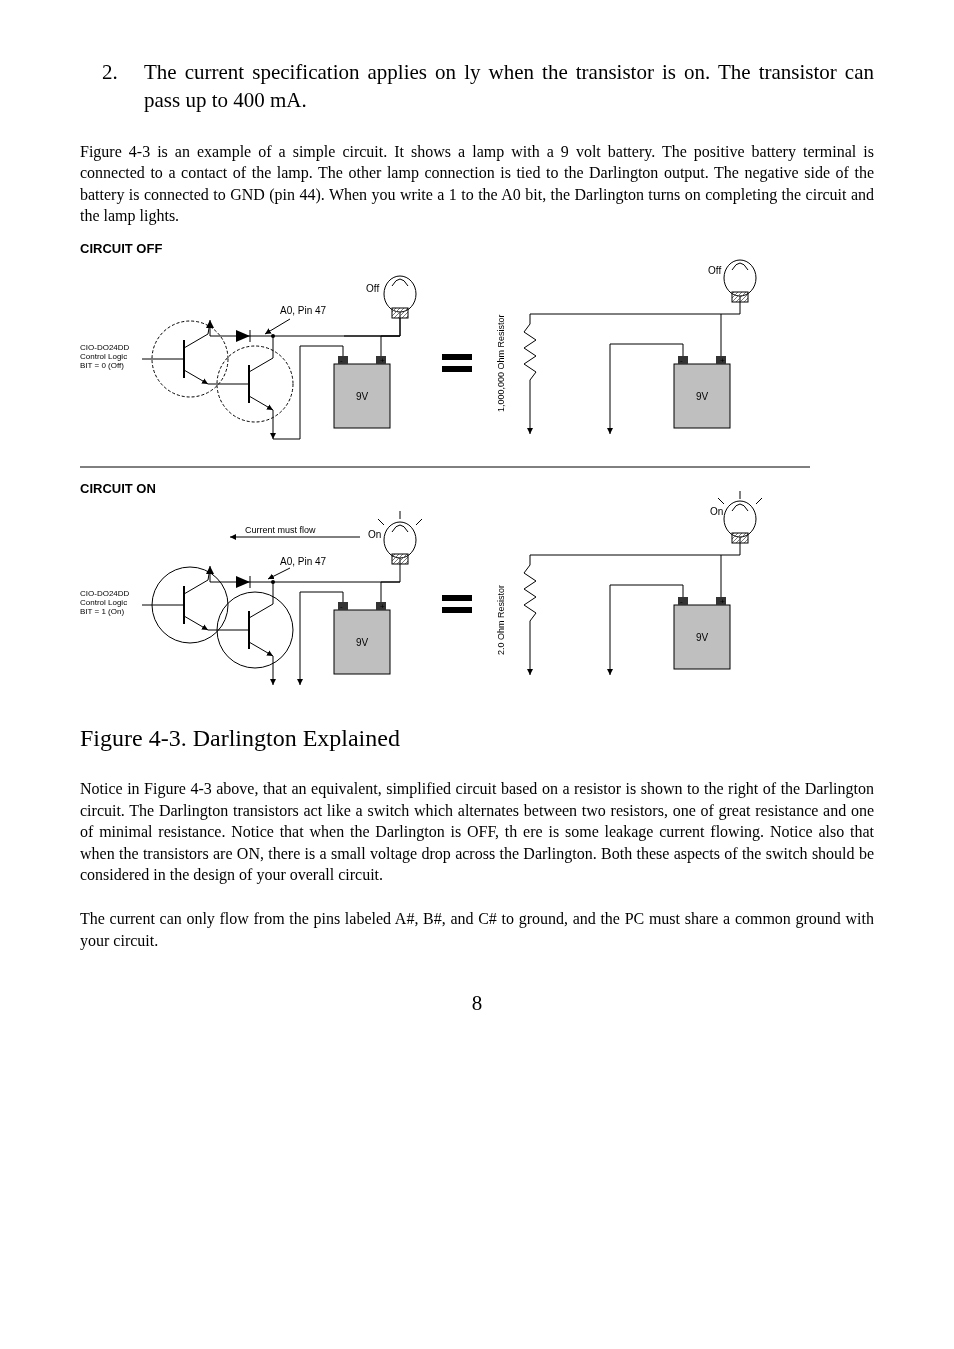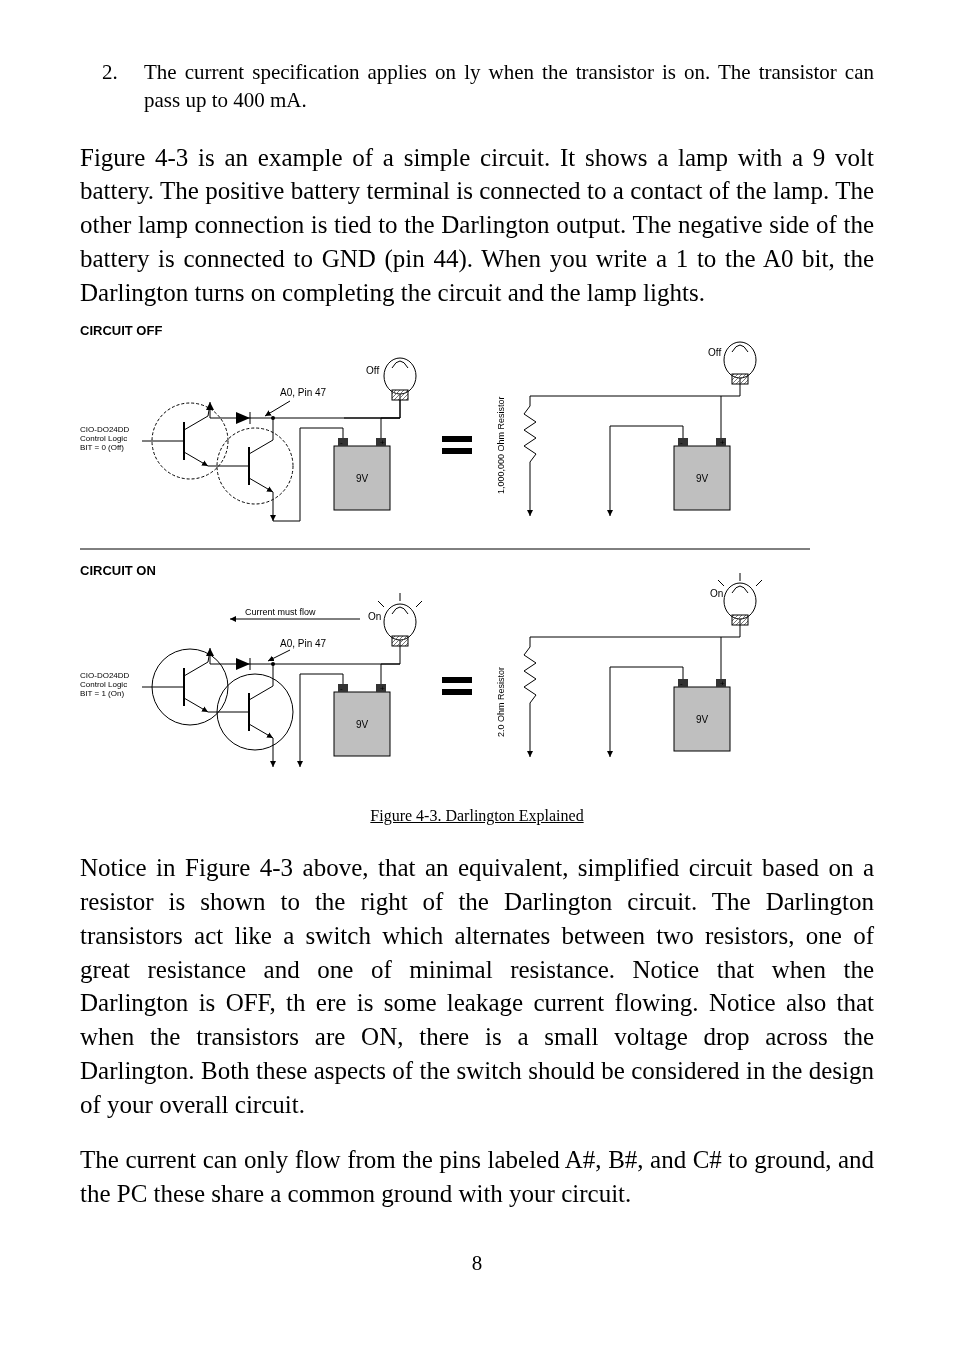--- a/index.html
+++ b/index.html
@@ -21,36 +21,34 @@
     margin-bottom: 26px;
   }
   .listitem .num {
     min-width: 42px;
     margin-left: 22px;
   }
   .listitem .txt {
     flex: 1;
   }
   .para {
-    font-size: 25px;
+    font-size: 16px;
     line-height: 1.35;
     text-align: justify;
     margin-bottom: 12px;
   }
   .figurewrap {
     margin-top: 7px;
     margin-bottom: 8px;
-    text-decoration: underline;
   }
   svg.figure {
     display: block;
   }
   .figcap {
-    font-size: 16px;
-    text-align: center;
+    font-size: 24px;
     margin-top: 16px;
     margin-bottom: 26px;
   }
   .pagenum {
     font-size: 21px;
     text-align: center;
     margin-top: 40px;
   }
 </style>
 </head>
@@ -290,16 +288,16 @@
           <line x1="193" y1="80" x2="120" y2="80" stroke="#000"></line>
           <line x1="120" y1="80" x2="120" y2="170" stroke="#000" marker-end="url(#arr)"></line>
         </g>
       </g>
     </svg>
 
     <div class="figcap">Figure 4-3. Darlington Explained</div>
   </div>
 
   <div class="para">Notice in Figure 4-3 above, that an equivalent, simplified circuit based on a resistor is shown to the right of the Darlington circuit.   The Darlington transistors act like a switch which alternates between two resistors, one of great resistance and one of minimal resistance.  Notice that when the Darlington is OFF, th ere is some leakage current flowing.  Notice also that when the transistors are ON, there is a small voltage drop across the Darlington.  Both these aspects of the switch should be considered in the design of your overall circuit.</div>
-  <div class="para" style="margin-top:22px">The current can only flow from the pins labeled A#, B#, and C# to ground, and the PC these share a common ground with your circuit.</div>
+  <div class="para" style="margin-top:22px">The current can only flow from the pins labeled A#, B#, and C# to ground, and the PC must share a common ground with your circuit.</div>
 
   <div class="pagenum">8</div>
 </div>
 
 </body></html>

